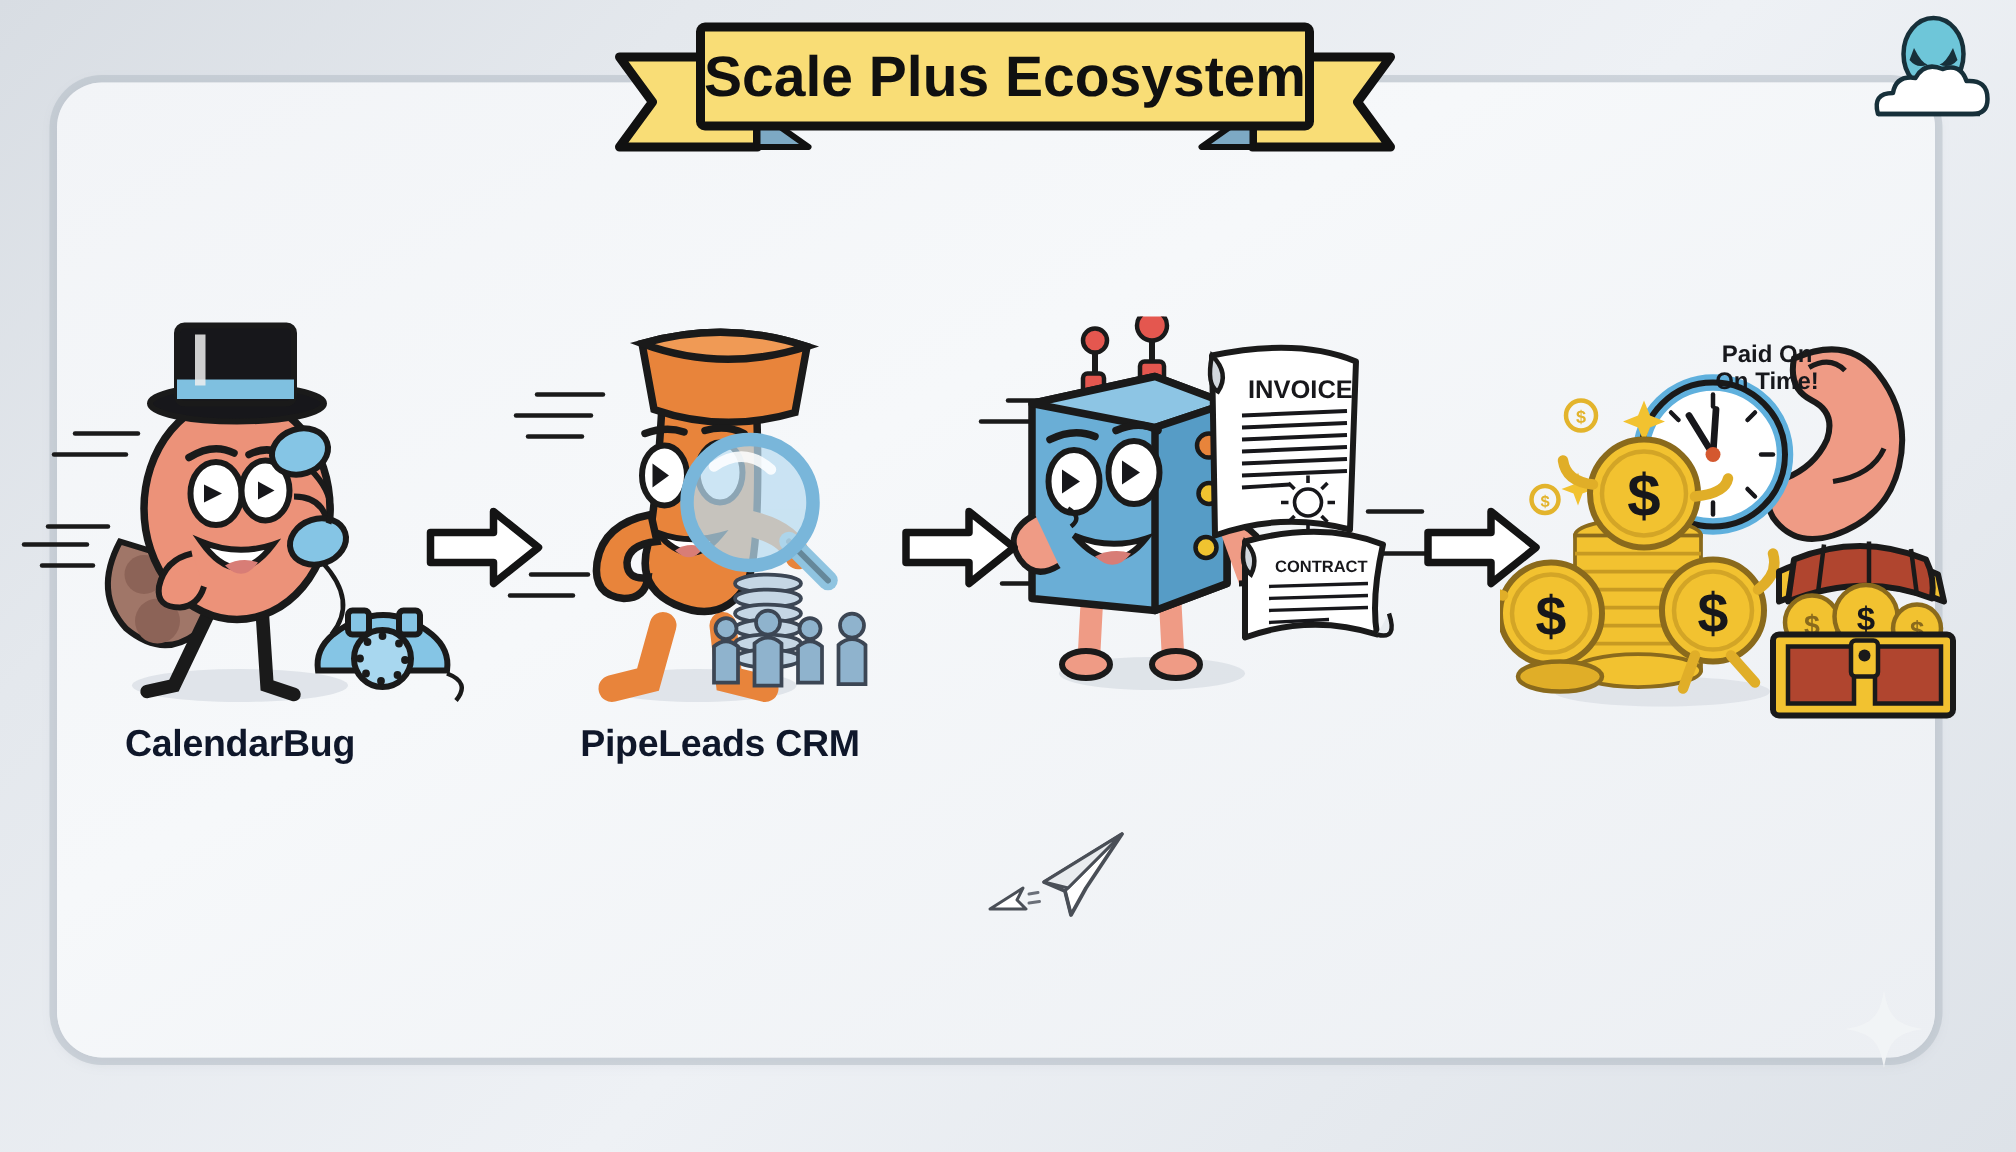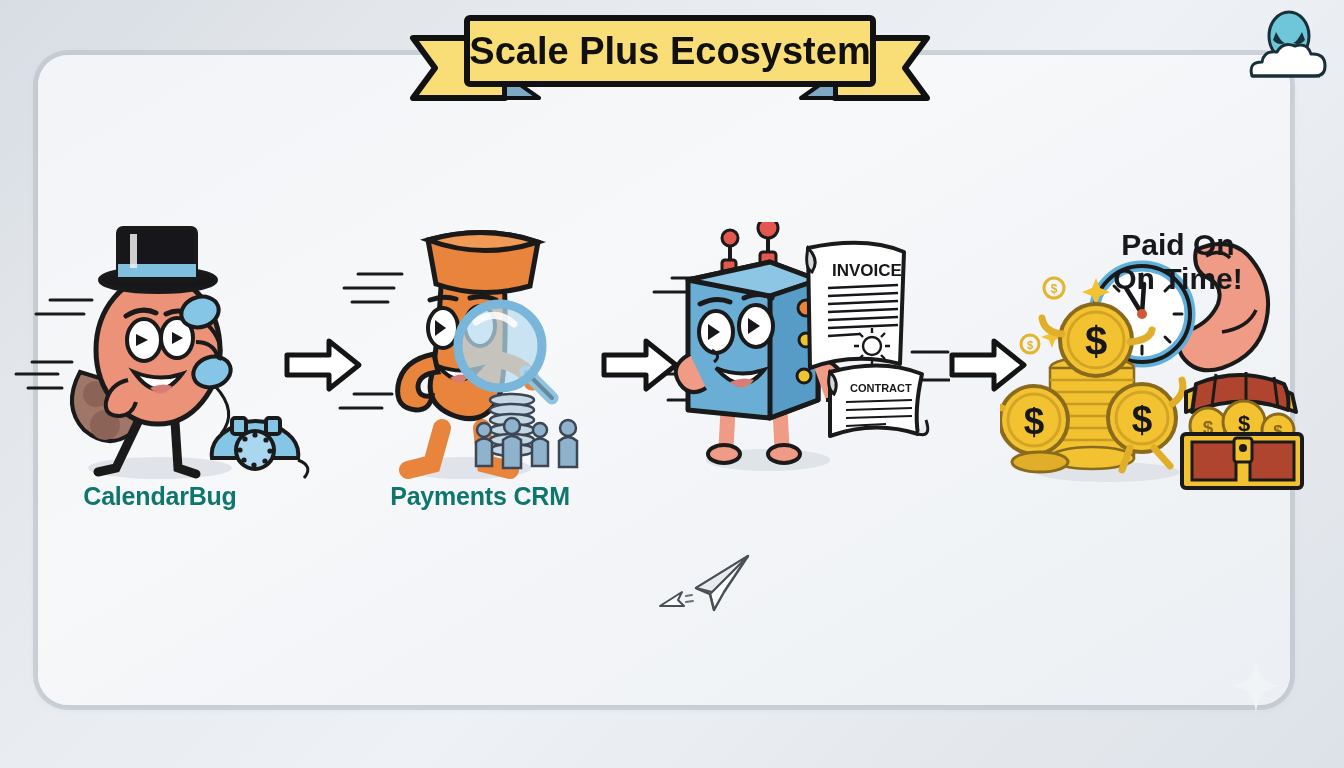--- a/index.html
+++ b/index.html
@@ -29,42 +29,42 @@
   
   .logo{position:absolute;left:1240px;top:4px;width:98px;height:84px;}
 
   
   .row{position:absolute;left:0;top:210px;width:1344px;height:330px;}
   .panel{position:absolute;top:0;width:300px;height:330px;}
   .p0{left:10px;}
   .p1{left:330px;}
   .p2{left:650px;}
   .p3{left:1000px;}
-  .art{position:absolute;left:0;top:12px;width:300px;height:270px;}
+  .art{position:absolute;left:0;top:1px;width:300px;height:270px;}
   .caption{
     position:absolute;left:0;width:300px;text-align:center;
-    font-size:25px;font-weight:bold;color:#0f766e;letter-spacing:-.2px;
+    font-size:25px;font-weight:bold;color:#0f172a;letter-spacing:-.2px;
     white-space:nowrap;
   }
   .c0{top:272px;}
   .c1{top:272px;}
   .c2{top:272px;}
   .c3{top:278px;}
 
   
   .arrow{position:absolute;top:335px;width:80px;height:60px;}
   .a0{left:283px;} .a1{left:600px;} .a2{left:948px;}
 
   
   .plane{position:absolute;left:652px;top:548px;width:110px;height:70px;}
 
   
   .paid-text{
     position:absolute;left:1108px;top:228px;width:140px;
-    font-size:30px;font-weight:bold;line-height:1.12;color:#17181c;
+    font-size:16px;font-weight:bold;line-height:1.12;color:#17181c;
     text-align:center;white-space:pre-line;
   }
 </style>
 </head>
 <body>
 
 <div id="stage">
 
   <div class="frame"></div>
 
@@ -229,21 +229,21 @@
               <path d="M146 220 q8 -7 16 0 l0 24 h-16Z"></path>
             <circle cx="182" cy="204" r="8"></circle>
               <path d="M173 218 q9 -8 18 0 l0 28 h-18Z"></path>
             <circle cx="210" cy="208" r="7"></circle>
               <path d="M202 220 q8 -7 16 0 l0 24 h-16Z"></path>
             <circle cx="238" cy="206" r="8"></circle>
               <path d="M229 219 q9 -8 18 0 l0 26 h-18Z"></path>
           </g>
         </svg>
       </div>
-      <div class="caption c1">Payments CRM</div>
+      <div class="caption c1">PipeLeads CRM</div>
     </div>
 
     <div class="panel p2">
       <div class="art">
         <svg viewBox="0 0 300 270" width="300" height="270">
           <ellipse cx="118" cy="238" rx="62" ry="11" fill="#d8dde4" opacity=".75"></ellipse>
           <g stroke="#1a1a1a" stroke-width="3" stroke-linecap="round">
             <line x1="22" y1="56" x2="64" y2="56"></line>
               <line x1="4" y1="70" x2="52" y2="70"></line>
             <line x1="0" y1="152" x2="34" y2="152"></line>

